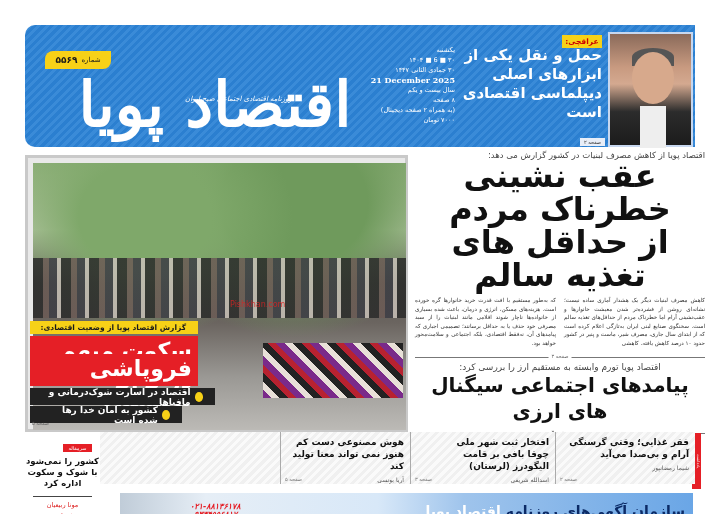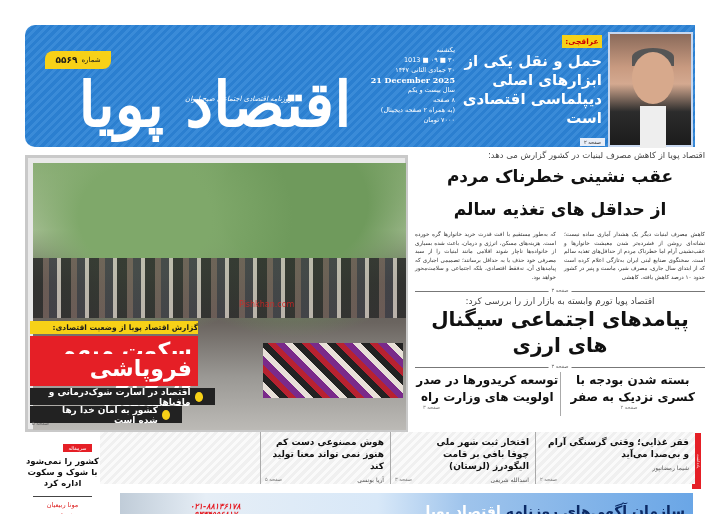--- a/index.html
+++ b/index.html
@@ -23,21 +23,21 @@
     line-height: 100px; text-align: center; letter-spacing: -2px;
   }
   .tagline { position: absolute; left: 160px; top: 70px; font-size: 7px; color: #fff; font-style: italic; }
   .website { position: absolute; left: 185px; top: 131px; font-size: 13px; color: #fff; direction: ltr; letter-spacing: 0.3px; }
   .dateblock {
     position: absolute; left: 365px; top: 45px; width: 90px; direction: rtl; text-align: right;
     font-size: 6.5px; color: #fff; line-height: 10px;
   }
   .dateblock .en { font-family: "DejaVu Serif", serif; font-weight: bold; font-size: 8px; direction: ltr; text-align: right; }
   .teaser-title {
-    position: absolute; left: 462px; top: 52px; width: 140px; text-align: right;
+    position: absolute; left: 462px; top: 46px; width: 140px; text-align: right;
     font-size: 15px; font-weight: bold; color: #fff; line-height: 19px;
   }
   .teaser-label {
     position: absolute; left: 562px; top: 35px; width: 40px; height: 13px; background: #f7d117;
     color: #c00; font-size: 7.5px; font-weight: bold; text-align: center; line-height: 13px;
   }
   .teaser-photo {
     position: absolute; left: 608px; top: 32px; width: 85px; height: 115px;
     background: linear-gradient(180deg, #8a6a5a 0%, #c89a80 30%, #d4a990 45%, #2c2c2c 70%, #1b1b1b 100%);
     border: 2px solid #c7d7ef;
@@ -60,37 +60,37 @@
       radial-gradient(ellipse at 30% 20%, #7fa86a 0 18%, transparent 40%),
       radial-gradient(ellipse at 70% 15%, #6f9a5c 0 20%, transparent 42%),
       linear-gradient(180deg, #8fb07a 0%, #b9c9a8 25%, #5a5550 45%, #6b6560 60%, #9a9894 80%, #bcbab6 100%);
   }
   .crowd { position: absolute; left: 0; top: 95px; width: 373px; height: 60px;
     background: repeating-linear-gradient(90deg, #2a2a2a 0 10px, #6b5a55 10px 16px, #3c3c44 16px 24px, #c8c0b8 24px 28px); opacity: .85; }
   .goods { position: absolute; left: 230px; top: 180px; width: 140px; height: 55px;
     background: repeating-linear-gradient(45deg, #7a2a8a 0 6px, #e8e0d8 6px 12px, #222 12px 18px, #b82230 18px 24px); }
   .kicker-bar {
     position: absolute; left: 30px; top: 321px; width: 168px; height: 13px; background: #f7d117;
-    font-size: 7.5px; font-weight: bold; color: #1a1a1a; text-align: right; padding-right: 0; line-height: 13px;
+    font-size: 7.5px; font-weight: bold; color: #1a1a1a; text-align: right; padding-right: 12px; line-height: 13px;
   }
   .red-title {
     position: absolute; left: 30px; background: #e51f26; color: #fff; font-size: 22px; font-weight: bold;
     text-align: right; padding: 0 6px; line-height: 30px; height: 32px;
   }
   .bullet {
     position: absolute; left: 30px; height: 17px; background: #222; color: #fff; font-size: 9px; font-weight: bold;
     display: flex; align-items: center; gap: 4px; padding: 0 12px; direction: rtl;
   }
   .bullet .dot { width: 10px; height: 10px; border-radius: 50%; background: #f7d117; display: inline-block; }
   .photo-page { position: absolute; left: 32px; top: 420px; font-size: 5px; color: #666; }
-  .watermark { position: absolute; left: 239px; top: 300px; font-size: 8px; color: #d22; opacity: .8; direction: ltr; }
+  .watermark { position: absolute; left: 230px; top: 300px; font-size: 8px; color: #d22; opacity: .8; direction: ltr; }
 
   .col-right { position: absolute; left: 415px; top: 150px; width: 290px; }
   .kicker { font-size: 8.5px; color: #444; text-align: right; }
-  .main-title { font-size: 17px; font-weight: bold; line-height: 33px; text-align: center; color: #111; letter-spacing: -0.5px; }
+  .main-title { font-size: 32px; font-weight: bold; line-height: 33px; text-align: center; color: #111; letter-spacing: -0.5px; }
   .body-cols { display: flex; gap: 8px; direction: rtl; margin-top: 4px; }
   .body-cols p { flex: 1; font-size: 5.6px; line-height: 8.6px; color: #333; text-align: justify; }
   .divider { position: relative; height: 8px; border-bottom: 1px solid #777; margin: 2px 0 4px; }
   .divider span { position: absolute; left: 50%; transform: translateX(-50%); top: 3px; background: #fff; font-size: 5px; color: #666; padding: 0 3px; }
   .sub-title { font-size: 20px; font-weight: bold; text-align: center; line-height: 26px; letter-spacing: -0.5px; }
   .twin { display: flex; direction: rtl; margin-top: 2px; }
   .twin > div { flex: 1; text-align: center; font-size: 12px; font-weight: bold; line-height: 17px; position: relative; padding-bottom: 10px; }
   .twin > div:first-child { border-left: 1px solid #aaa; }
   .twin .pg { position: absolute; bottom: 0; font-size: 5px; color: #777; font-weight: normal; }
 
@@ -127,21 +127,21 @@
     <span class="lbl">شماره</span>
     <span>۵۵۶۹</span>
   </div>
   <div class="logo">اقتصاد پویا</div>
   <div class="tagline">روزنامه اقتصادی اجتماعی صبح ایران</div>
   <div class="website">www.eghtesadepooya.ir</div>
 </div>
 
 <div class="dateblock">
   <div>یکشنبه</div>
-  <div>۳۰ ■ ۰۹ ■ 1013</div>
+  <div>۳۰ ■ 6 ■ ۱۴۰۴</div>
   <div>۳۰ جمادی الثانی ۱۴۴۷</div>
   <div class="en">21 December 2025</div>
   <div>سال بیست و یکم</div>
   <div>۸ صفحه</div>
   <div>(به همراه ۲ صفحه دیجیتال)</div>
   <div>۷۰۰۰ تومان</div>
 </div>
 
 <div class="teaser-label">عراقچی:</div>
 <div class="teaser-title">حمل و نقل یکی از ابزارهای اصلی دیپلماسی اقتصادی است</div>
@@ -176,40 +176,40 @@
   <div class="kicker">اقتصاد پویا از کاهش مصرف لبنیات در کشور گزارش می دهد:</div>
   <div class="main-title">عقب نشینی خطرناک مردم</div>
   <div class="main-title">از حداقل های تغذیه سالم</div>
   <div class="body-cols">
     <p>کاهش مصرف لبنیات دیگر یک هشدار آماری ساده نیست؛ نشانه‌ای روشن از فشرده‌تر شدن معیشت خانوارها و عقب‌نشینی آرام اما خطرناک مردم از حداقل‌های تغذیه سالم است. سخنگوی صنایع لبنی ایران به‌تازگی اعلام کرده است که از ابتدای سال جاری، مصرف شیر، ماست و پنیر در کشور حدود ۱۰ درصد کاهش یافته. کاهشی</p>
     <p>که به‌طور مستقیم با افت قدرت خرید خانوارها گره خورده است. هزینه‌های مسکن، انرژی و درمان، باعث شده بسیاری از خانواده‌ها ناچار شوند اقلامی مانند لبنیات را از سبد مصرفی خود حذف یا به حداقل برسانند؛ تصمیمی اجباری که پیامدهای آن، نه‌فقط اقتصادی، بلکه اجتماعی و سلامت‌محور خواهد بود.</p>
   </div>
   <div class="divider">
       <span>صفحه ۳</span>
     </div>
-  <div class="kicker" style="text-align:center;font-size:9px;">اقتصاد پویا تورم وابسته به بازار ارز را بررسی کرد:</div>
+  <div class="kicker" style="text-align:center;font-size:9px;">اقتصاد پویا تورم وابسته به مستقیم ارز را بررسی کرد:</div>
   <div class="sub-title">پیامدهای اجتماعی سیگنال های ارزی</div>
   <div class="divider">
       <span>صفحه ۳</span>
     </div>
   <div class="twin">
     <div>
       <span>بسته شدن بودجه با کسری نزدیک به صفر</span>
       <span class="pg" style="left:60px;">صفحه ۲</span>
     </div>
     <div>
       <span>توسعه کریدورها در صدر اولویت های وزارت راه</span>
       <span class="pg" style="left:8px;">صفحه ۳</span>
     </div>
   </div>
 </div>
 
 <div class="redtab">یادداشت</div>
 <div class="bottom-row">
-  <div class="cell" style="width:160px;">
+  <div class="cell" style="width:140px;">
     <div class="t">فقر غذایی؛ وقتی گرسنگی آرام و بی‌صدا می‌آید</div>
     <div class="a">شیما رمضانپور</div>
     <div class="pg">صفحه ۲</div>
   </div>
   <div class="cell" style="width:145px;padding-left:32px;">
     <div class="t">افتخار ثبت شهر ملی چوقا بافی بر قامت الیگودرز (لرستان)</div>
     <div class="a">اسدالله شریفی</div>
     <div class="pg">صفحه ۳</div>
   </div>
   <div class="cell" style="width:130px;">

